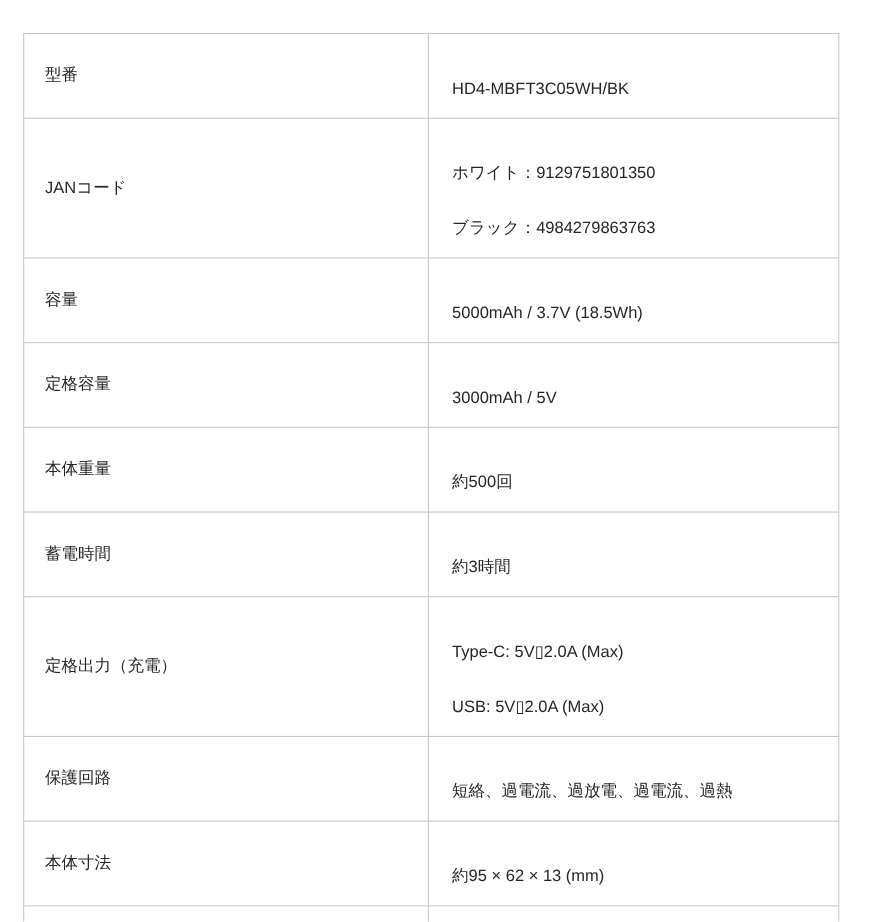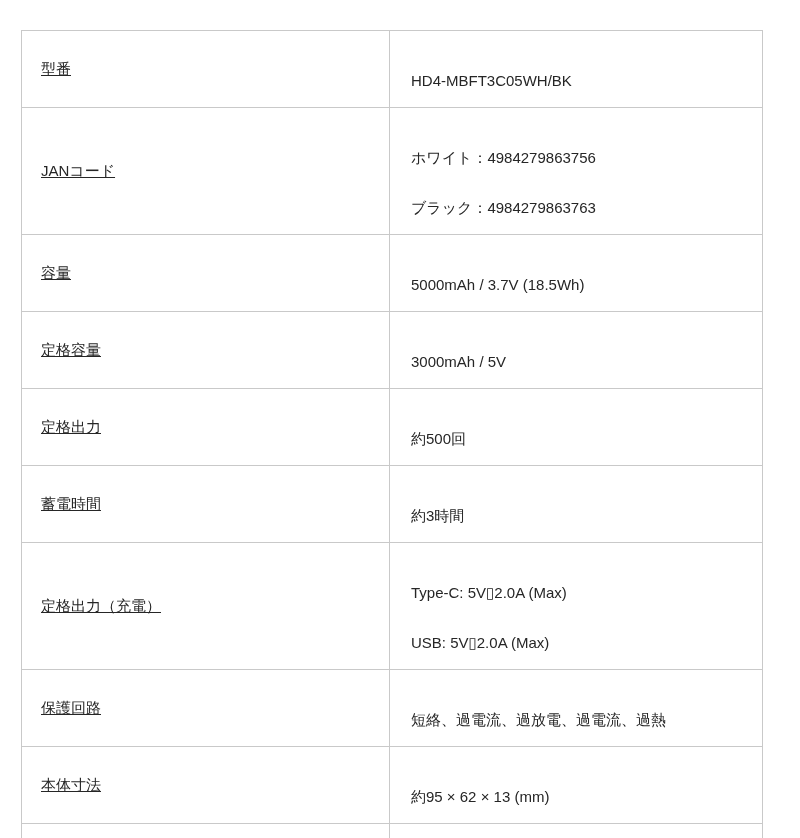--- a/index.html
+++ b/index.html
@@ -31,21 +31,20 @@
     font-size: 15px;
     font-weight: 400;
     line-height: 26px;
     vertical-align: middle;
     text-align: left;
     color: var(--text-color);
   }
   .spec-table th.label-cell {
     width: 368px;
     padding: 13px 12px 13px 19px;
-    text-decoration: underline;
   }
   .spec-table td.value-cell {
     width: 373px;
     padding: 13px 12px 13px 21px;
   }
   .value-line {
     display: block;
     white-space: nowrap;
     margin-top: 24px;
   }
@@ -58,42 +57,42 @@
   <tr>
     <th class="label-cell">型番</th>
     <td class="value-cell">
           <span class="value-line">HD4-MBFT3C05WH/BK</span>
         </td>
   </tr>
 
   <tr>
     <th class="label-cell">JANコード</th>
     <td class="value-cell">
-          <span class="value-line">ホワイト：4984279863756</span>
+          <span class="value-line">ホワイト：9129751801350</span>
           <span class="value-line">ブラック：4984279863763</span>
         </td>
   </tr>
 
 
   <tr>
     <th class="label-cell">容量</th>
     <td class="value-cell">
           <span class="value-line">5000mAh / 3.7V (18.5Wh)</span>
         </td>
   </tr>
 
   <tr>
     <th class="label-cell">定格容量</th>
     <td class="value-cell">
           <span class="value-line">3000mAh / 5V</span>
         </td>
   </tr>
 
   <tr>
-    <th class="label-cell">定格出力</th>
+    <th class="label-cell">本体重量</th>
     <td class="value-cell">
           <span class="value-line">約500回</span>
         </td>
   </tr>
 
   <tr>
     <th class="label-cell">蓄電時間</th>
     <td class="value-cell">
           <span class="value-line">約3時間</span>
         </td>

